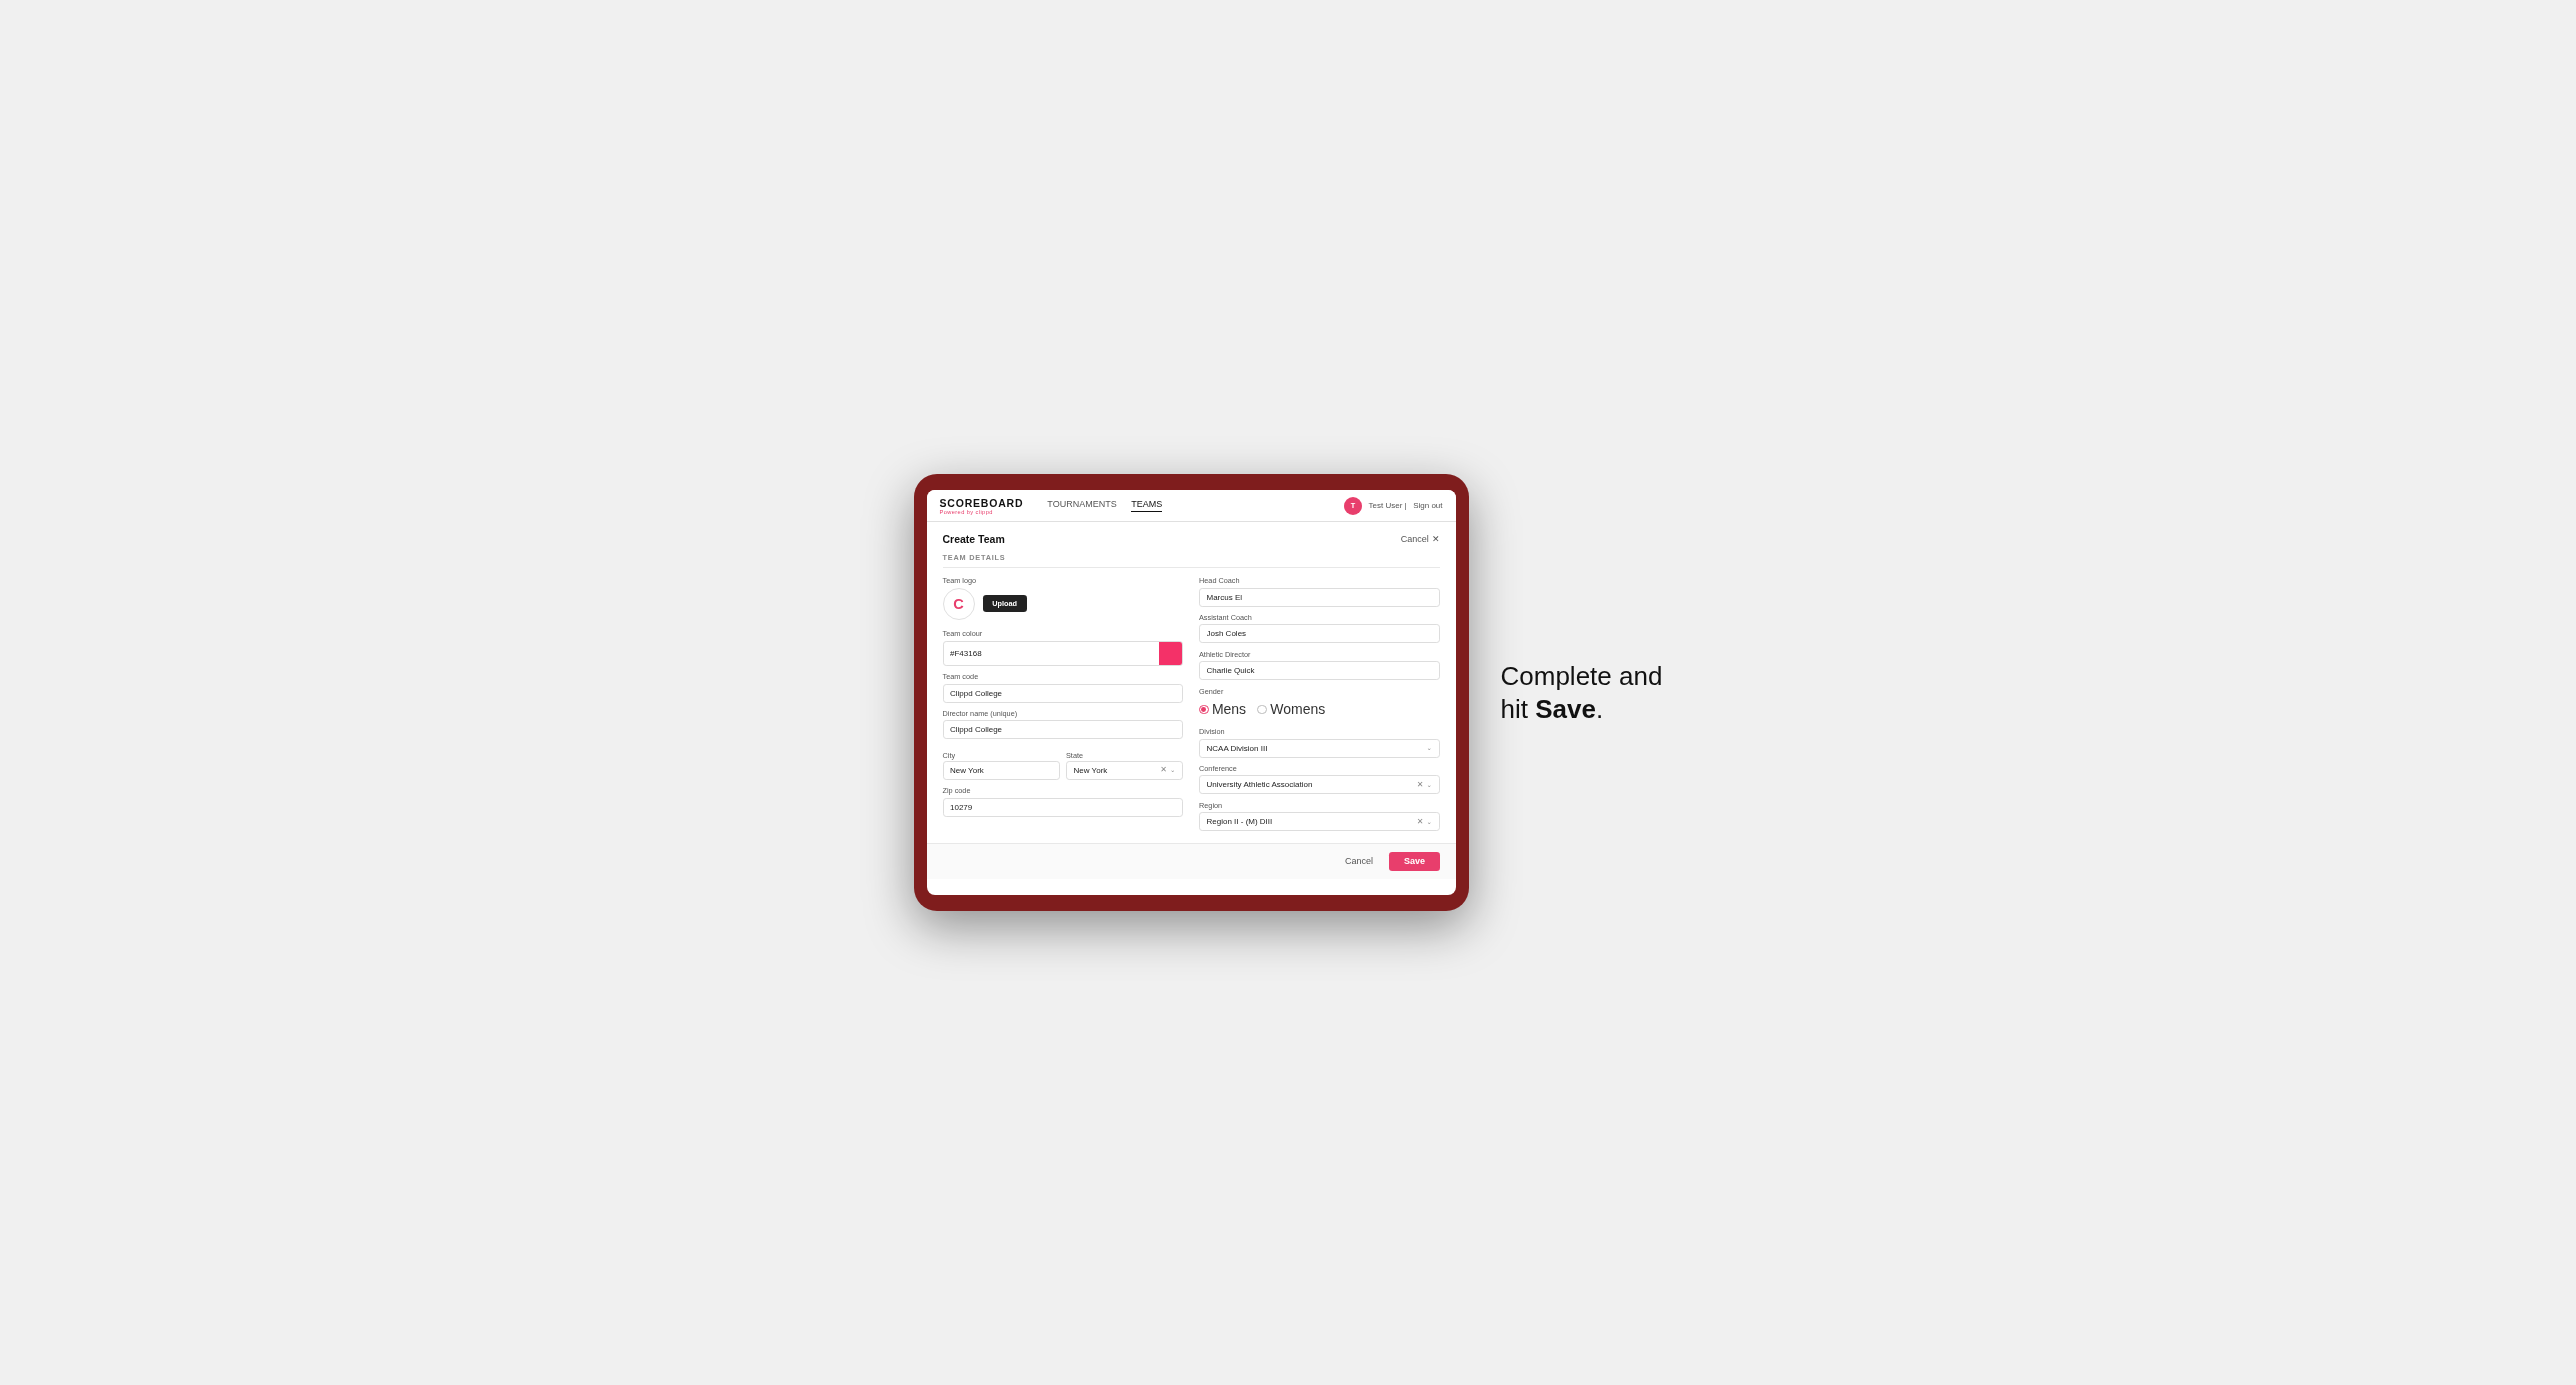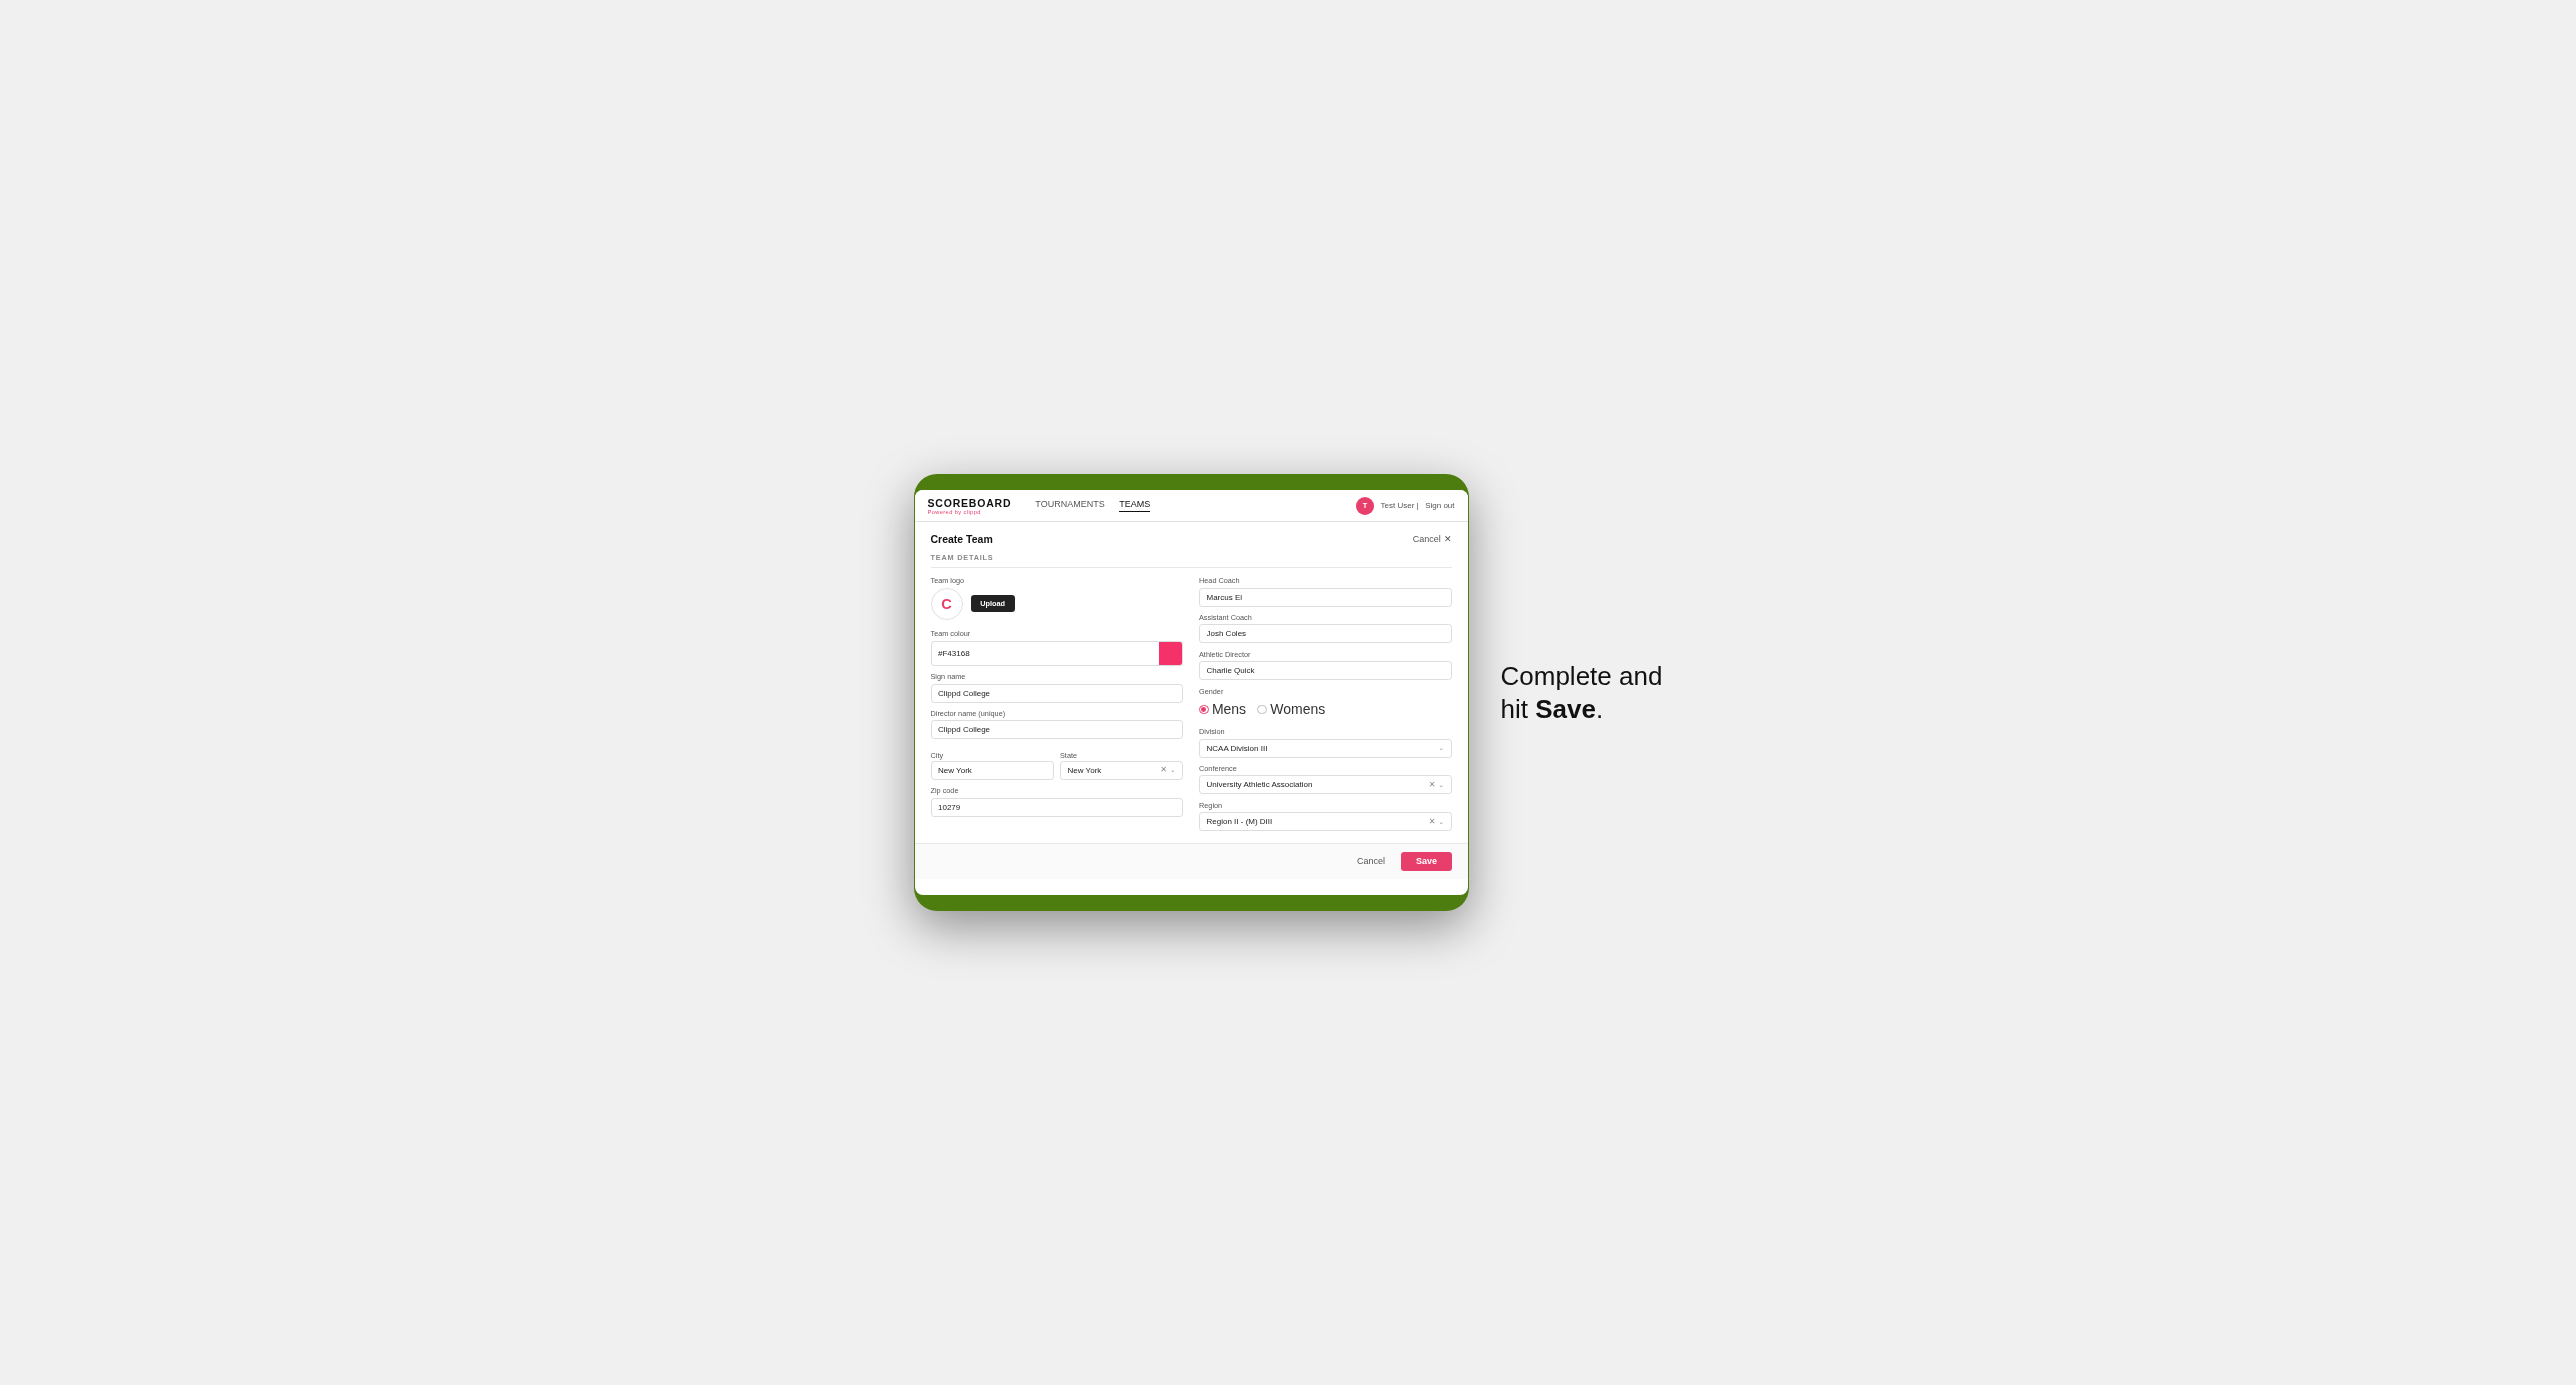--- a/index.html
+++ b/index.html
@@ -16,23 +16,23 @@
     .page-wrapper {
       display: flex;
       align-items: center;
       justify-content: center;
       width: 100%;
       gap: 32px;
       position: relative;
     }
 
     .tablet-frame {
-      background: #4d7c0f;
+      background: #7f1d1d;
       border-radius: 23px;
-      padding: 16px 1px;
+      padding: 16px 13px;
       box-shadow: 0 16px 49px rgba(0,0,0,0.4);
       flex-shrink: 0;
       width: 555px;
     }
 
     .tablet-screen {
       background: #fff;
       border-radius: 8px;
       overflow: hidden;
       min-height: 405px;
@@ -397,21 +397,21 @@
 
             <div class="field-group">
               <span class="field-label">Team colour</span>
               <div class="color-field-wrap">
                 <input type="text" class="color-input-text" value="#F43168" style="">
                 <div class="color-swatch"></div>
               </div>
             </div>
 
             <div class="field-group">
-              <span class="field-label">Sign name</span>
+              <span class="field-label">Team code</span>
               <input type="text" class="field-input" value="Clippd College" style="">
             </div>
 
             <div class="field-group">
               <span class="field-label">Director name (unique)</span>
               <input type="text" class="field-input" value="Clippd College" style="">
             </div>
 
             <div class="field-group">
               <div class="city-state-row">

